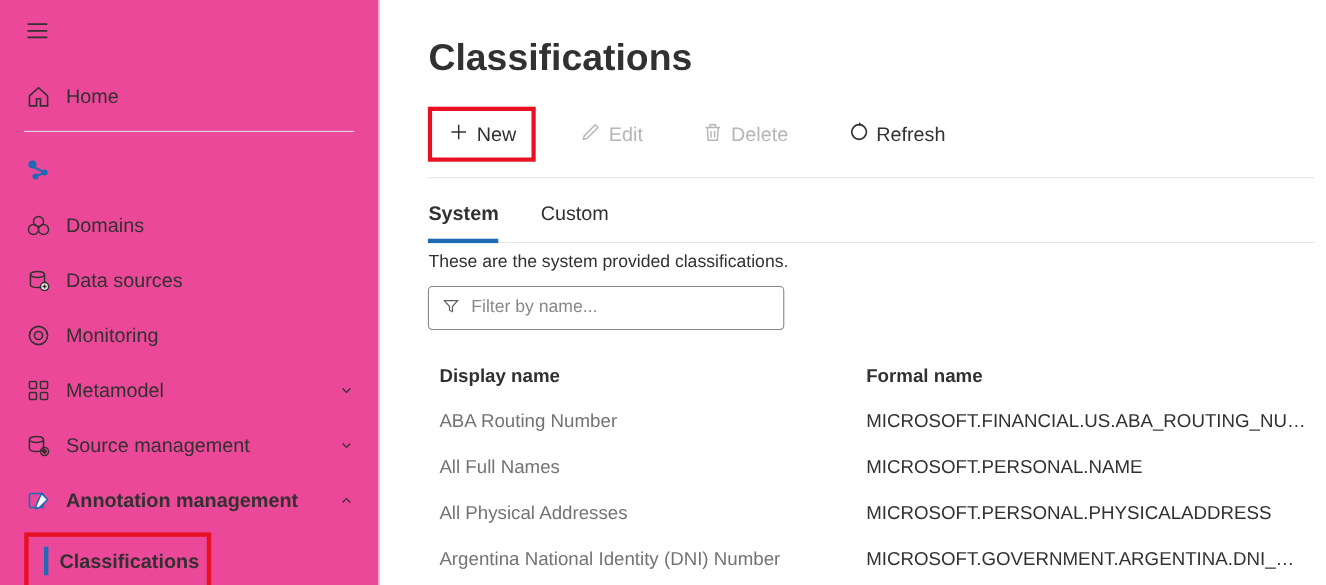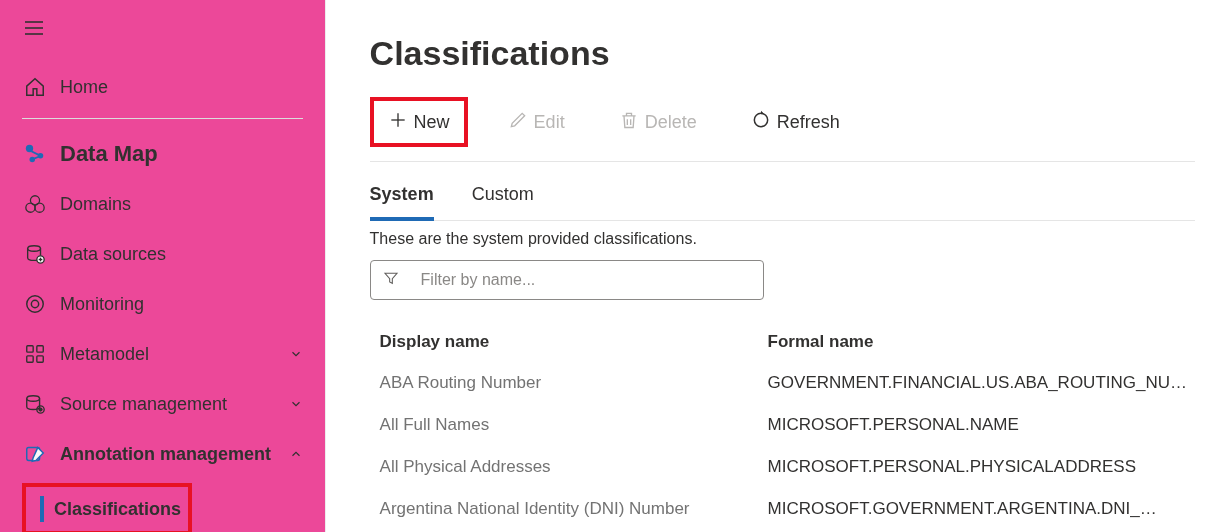--- a/index.html
+++ b/index.html
@@ -32,21 +32,21 @@
   .tb-btn.disabled { color: #b8b6b4; cursor: default; }
   .tb-btn svg { width: 20px; height: 20px; }
   .new-wrap { border: 4px solid #e81123; }
 
   .tabs { display: flex; gap: 38px; margin-top: 18px; border-bottom: 1px solid #e5e5e5; }
   .tab { font-size: 18px; padding: 4px 0 12px 0; cursor: pointer; color: #323130; }
   .tab.active { font-weight: 600; border-bottom: 4px solid #1f6ab5; margin-bottom: -1px; }
 
   .description { font-size: 16px; color: #323130; margin-top: 9px; }
 
-  .filter-wrap { margin-top: 12px; width: 394px; height: 40px; border: 1px solid #8a8886; border-radius: 4px; display: flex; align-items: center; padding: 0 12px; gap: 22px; }
+  .filter-wrap { margin-top: 12px; width: 324px; height: 40px; border: 1px solid #8a8886; border-radius: 4px; display: flex; align-items: center; padding: 0 12px; gap: 10px; }
   .filter-wrap svg { width: 16px; height: 16px; stroke: #605e5c; }
   .filter-input { border: none; outline: none; font-size: 16px; flex: 1; color: #323130; background: transparent; }
   .filter-input::placeholder { color: #8a8886; }
 
   .table { margin-top: 22px; }
   .thead { display: flex; }
   .th, .td { font-size: 17px; padding: 10px 0; }
   .th { font-weight: 600; }
   .col-display { width: 398px; padding-left: 10px; }
   .col-formal { flex: 1; padding-left: 0; white-space: nowrap; overflow: hidden; text-overflow: ellipsis; padding-right: 8px;}
@@ -87,21 +87,20 @@
       <li class="nav-item nav-group-title">
         <span class="icon">
           <svg viewBox="0 0 24 24" fill="#1f6ab5">
               <circle cx="6" cy="6" r="4"></circle>
               <circle cx="18" cy="14" r="3"></circle>
               <circle cx="9" cy="18" r="3"></circle>
               <line x1="8" y1="9" x2="16" y2="13" stroke="#1f6ab5" stroke-width="2"></line>
               <line x1="16" y1="15" x2="11" y2="17" stroke="#1f6ab5" stroke-width="2"></line>
             </svg>
         </span>
-        <span class="label">Data Map</span>
       </li>
 
       <li class="nav-item">
         <span class="icon">
           <svg viewBox="0 0 24 24" fill="none" stroke="#323130" stroke-width="1.4">
               <circle cx="12" cy="8" r="5"></circle>
               <circle cx="7" cy="16" r="5"></circle>
               <circle cx="17" cy="16" r="5"></circle>
             </svg>
         </span>
@@ -255,21 +254,21 @@
     </div>
 
     <div class="table">
       <div class="thead">
         <div class="th col-display">Display name</div>
         <div class="th col-formal">Formal name</div>
       </div>
 
       <div class="trow">
         <div class="td col-display">ABA Routing Number</div>
-        <div class="td col-formal">GOVERNMENT.FINANCIAL.US.ABA_ROUTING_NU…</div>
+        <div class="td col-formal">MICROSOFT.FINANCIAL.US.ABA_ROUTING_NU…</div>
       </div>
       <div class="trow">
         <div class="td col-display">All Full Names</div>
         <div class="td col-formal">MICROSOFT.PERSONAL.NAME</div>
       </div>
       <div class="trow">
         <div class="td col-display">All Physical Addresses</div>
         <div class="td col-formal">MICROSOFT.PERSONAL.PHYSICALADDRESS</div>
       </div>
       <div class="trow">

